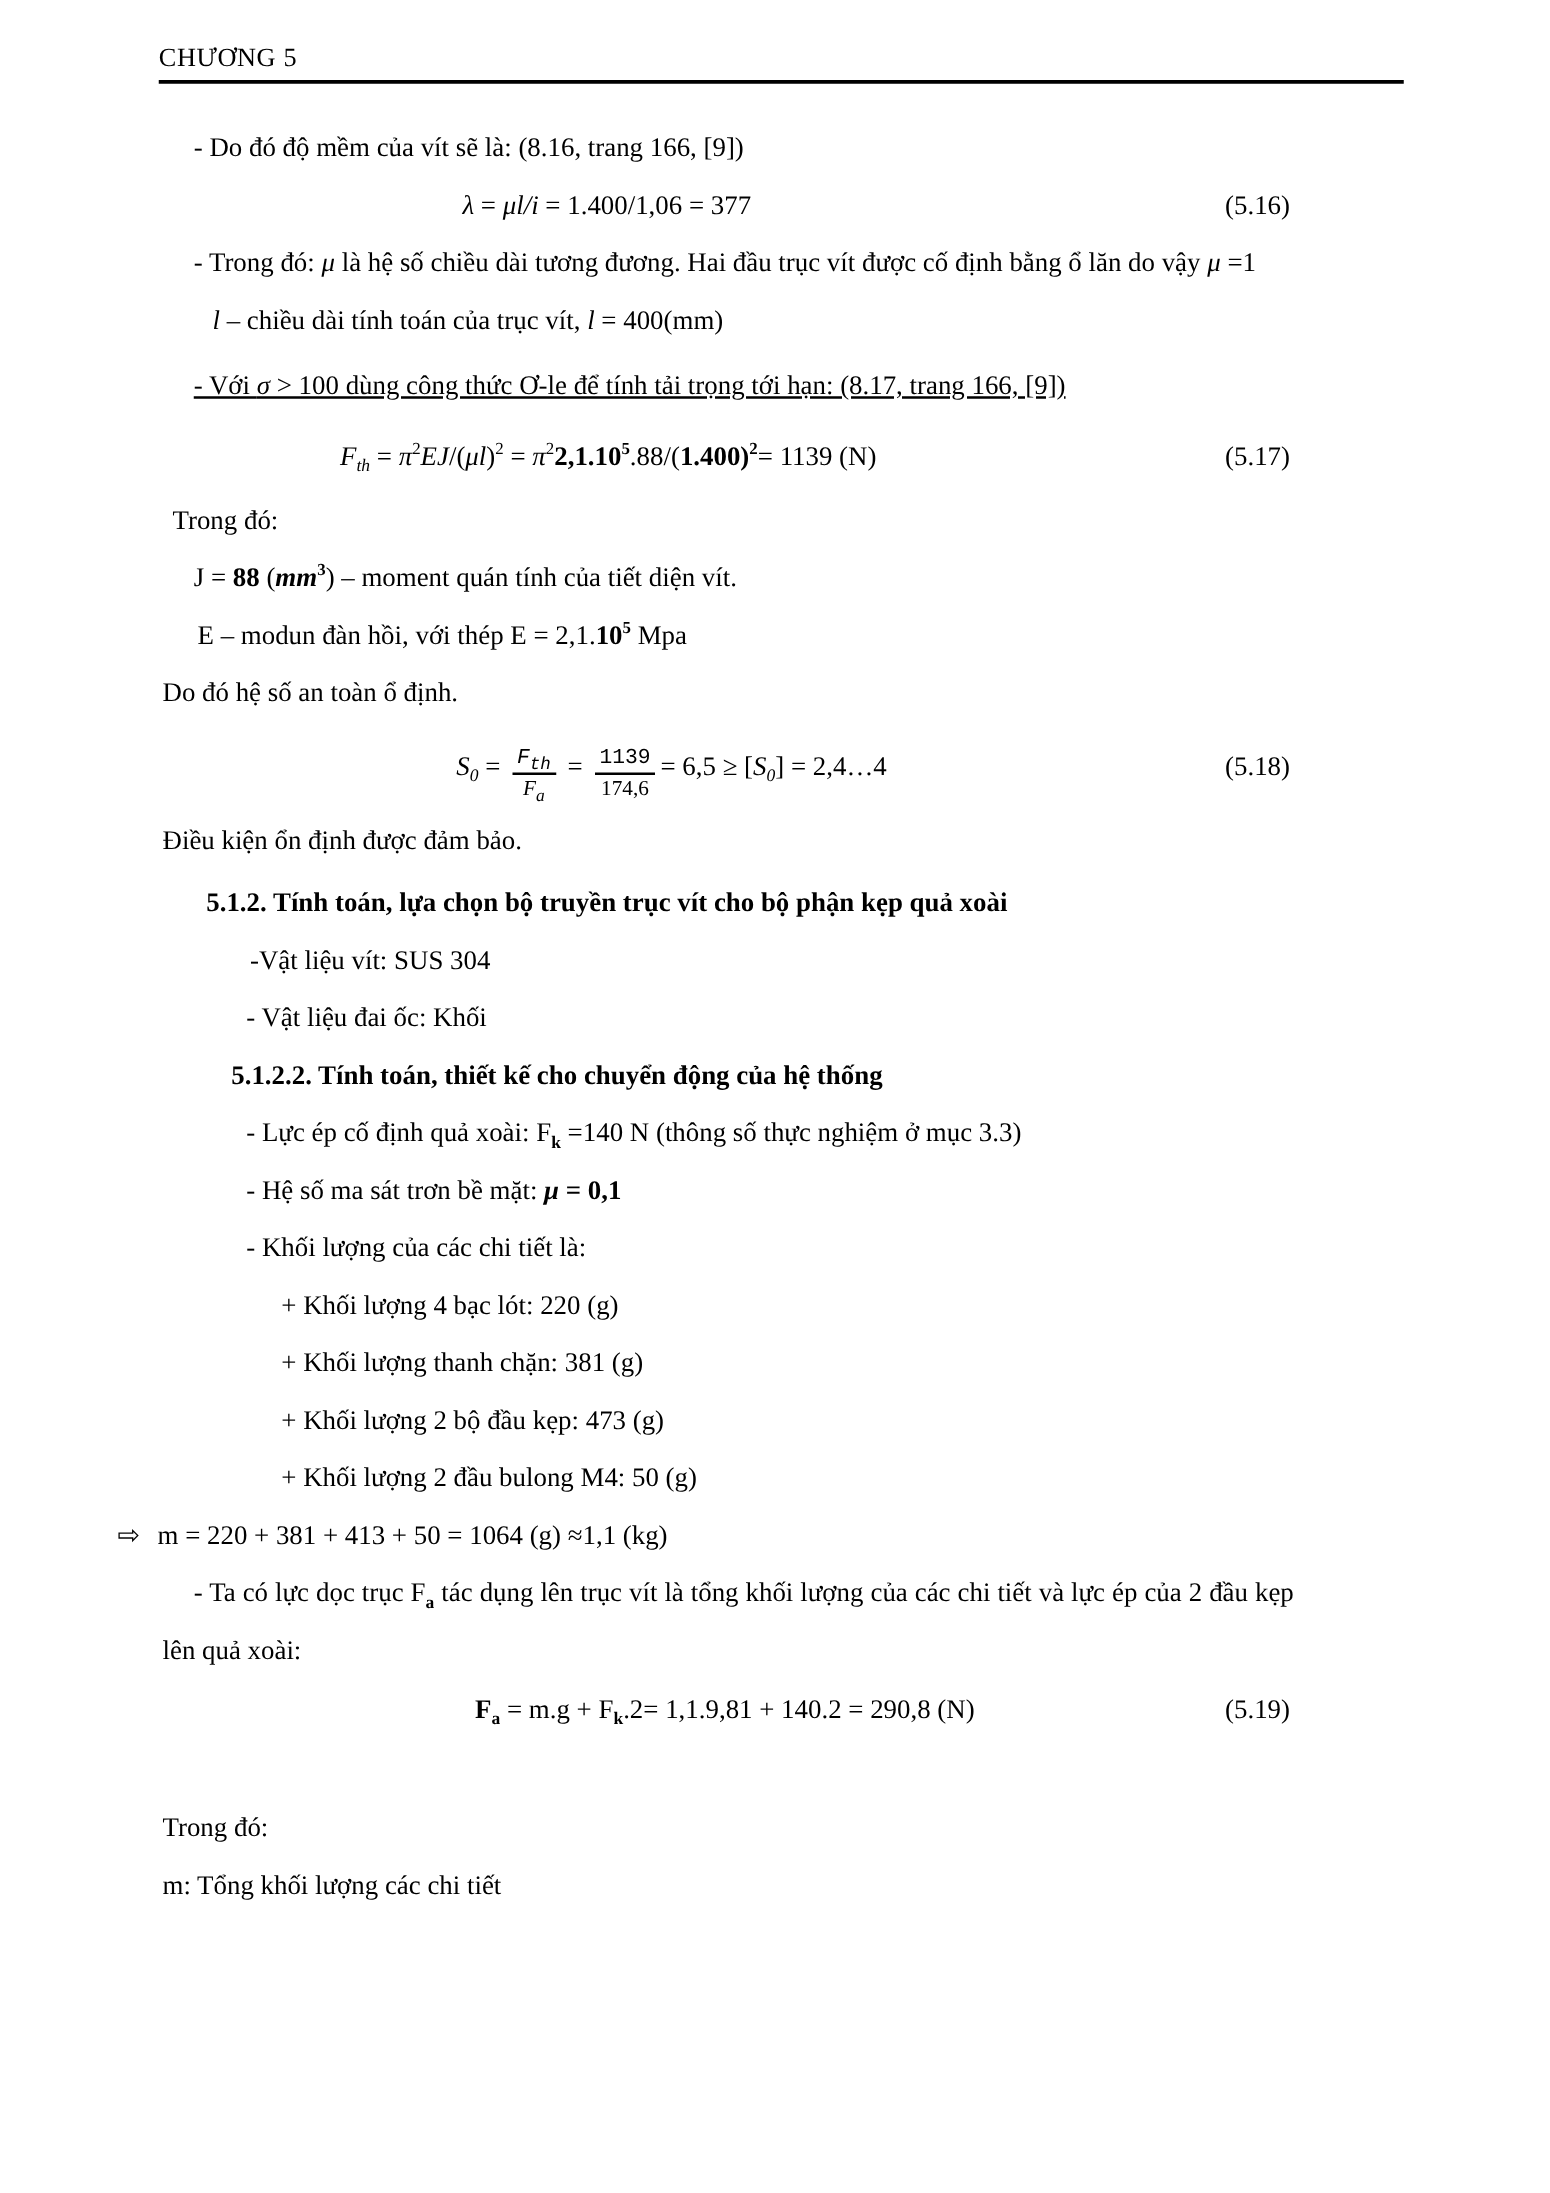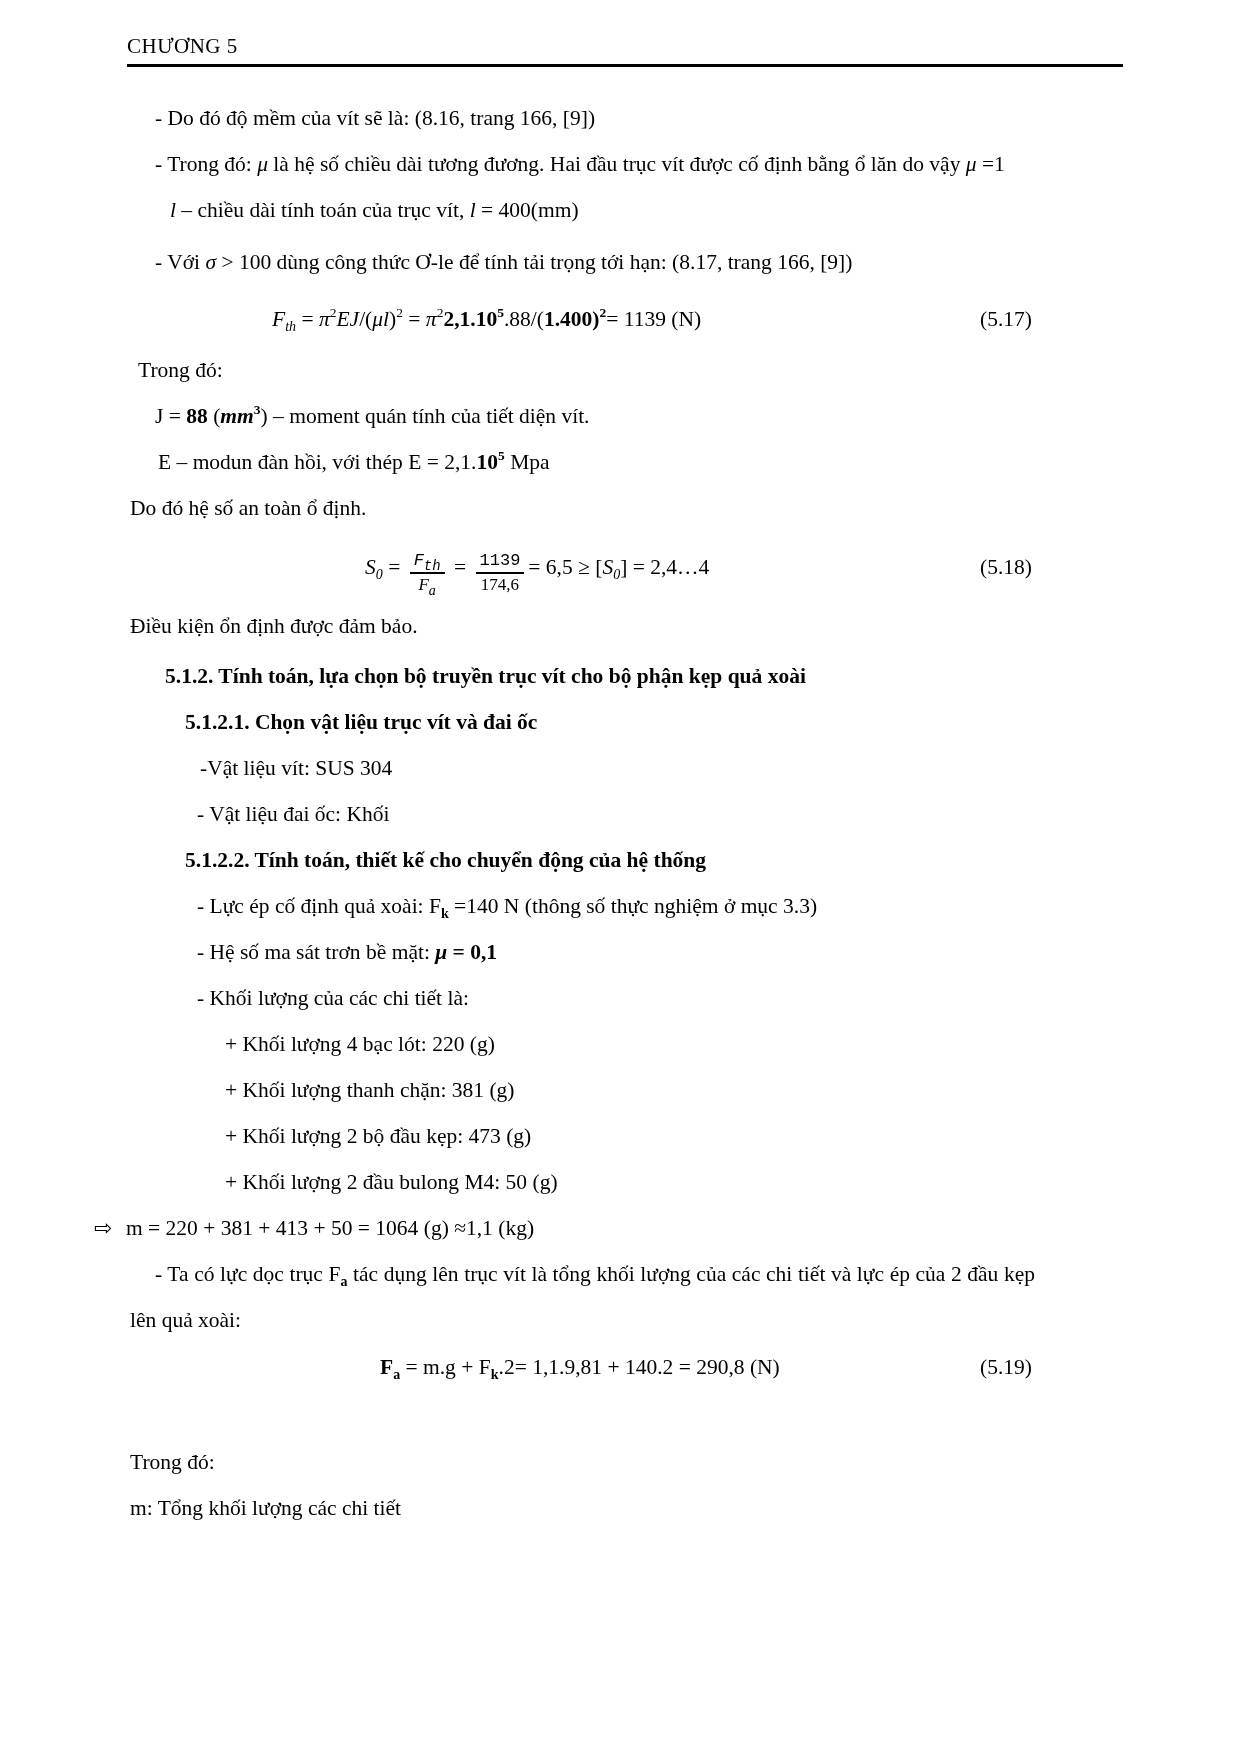--- a/index.html
+++ b/index.html
@@ -31,21 +31,21 @@
   
   .eqrow { display:flex; padding-right:208px; }
   .eqnum { margin-left:auto; }
   .eq-pad370 { padding-left:370px; }
   .eq-pad272 { padding-left:272px; }
   .eq-pad365 { padding-left:365px; }
   .eq-pad380 { padding-left:380px; }
   #eq517 { height:52px; line-height:52px; margin-top:8px; margin-bottom:2px; }
   #eq518 { height:72px; line-height:72px; }
   #eq519 { height:48px; line-height:48px;gap:44px; }
-  #row-sigma { margin-top:6px; }
+  #row-sigma { margin-top:6px;text-decoration:underline; }
   #h512 { margin-top:4px; }
   #row-trongdo2 { margin-top:48px; }
 
   .frac { display:inline-block; vertical-align:-16px; text-align:center;
           font-size:17px; line-height:1.15; margin:0 4px; }
   .frac .top { display:block; border-bottom:2px solid #000; padding:0 4px 1px;font-family:Liberation Mono, monospace; }
   .frac .bot { display:block; padding-top:1px; }
 
   
   .pl130{padding-left:130px}.pl138{padding-left:138px}.pl155{padding-left:155px}
@@ -70,20 +70,24 @@
   <div class="hdr">
     <span>CHƯƠNG 5</span>
   </div>
 
   <div class="content">
 
     <div class="row pl155">
       <span>- Do đó độ mềm của vít sẽ là:  (8.16, trang 166, [9])</span>
     </div>
 
+    <div class="row eqrow">
+      <span class="eq-pad370"><span class="i">λ</span><span> = </span><span class="i">μl/i</span><span> = 1.400/1,06 = 377</span></span>
+      <span class="eqnum">(5.16)</span>
+    </div>
 
     <div class="just">
       <span>- Trong đó: </span><span class="i">μ</span><span> là hệ số chiều dài tương đương. Hai đầu trục vít được cố định bằng ổ lăn do vậy </span><span class="i">μ</span><span> =1</span>
     </div>
 
     <div class="row pl170">
       <span class="i">l</span><span> – chiều dài tính toán của trục vít, </span><span class="i">l</span><span> = 400(mm)</span>
     </div>
 
     <div class="row pl155" id="row-sigma">
@@ -117,23 +121,20 @@
     </div>
 
     <div class="row pl130">
       <span>Điều kiện ổn định được đảm bảo.</span>
     </div>
 
     <div class="row pl165 bold" id="h512">
       <span>5.1.2. Tính toán, lựa chọn bộ truyền trục vít cho bộ phận kẹp quả xoài</span>
     </div>
 
-    <div class="row pl185 bold">
-      <span>5.1.2.1. Chọn vật liệu trục vít và đai ốc</span>
-    </div>
 
     <div class="row pl200">
       <span>-Vật liệu vít: SUS 304</span>
     </div>
 
     <div class="row pl197">
       <span>- Vật liệu đai ốc: Khối</span>
     </div>
 
     <div class="row pl185 bold">

